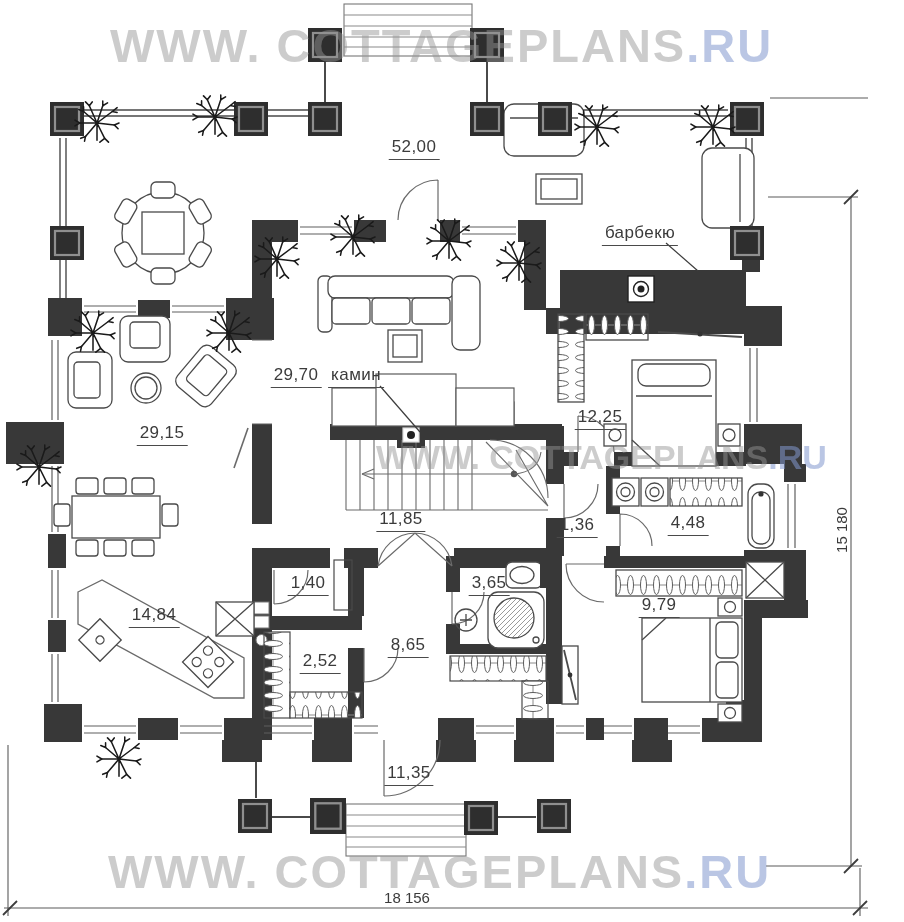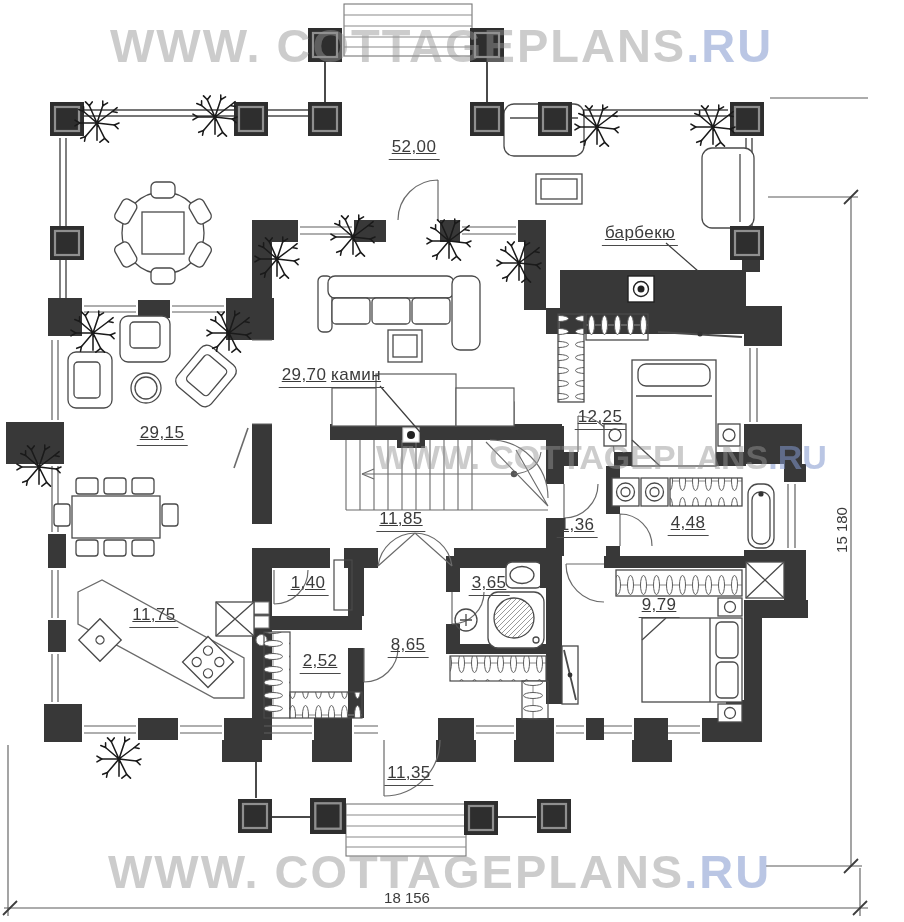--- a/index.html
+++ b/index.html
@@ -1,21 +1,21 @@
 <!DOCTYPE html>
 <html><head>
 <meta charset="utf-8">
 <style>
   html,body{margin:0;padding:0;background:#fff;}
   #plan{position:relative;width:868px;height:922px;background:#fff;overflow:hidden;
         font-family:"Liberation Sans",sans-serif;}
   #plan svg{position:absolute;left:0;top:0;}
   .area{position:absolute;font:400 17px/1.1 "Liberation Sans",sans-serif;color:#3b3b3b;
         transform:translateX(-50%);border-bottom:1.2px solid #4a4a4a;padding:0 3px 2px;
-        letter-spacing:.4px;white-space:nowrap;text-decoration:underline;}
+        letter-spacing:.4px;white-space:nowrap;}
   .dim{position:absolute;font:400 15px/1 "Liberation Sans",sans-serif;color:#3b3b3b;white-space:nowrap;}
   .dim.v{transform:translate(-50%,-50%) rotate(-90deg);}
   .dim.h{transform:translateX(-50%);}
   .wm{position:absolute;font:700 47px/1 "Liberation Sans",sans-serif;
       color:rgba(148,148,148,.48);letter-spacing:2px;white-space:nowrap;}
   .wm .ru{color:rgba(130,152,205,.55);}
   #wm-mid{font-size:34px;letter-spacing:0;}
 </style>
 </head>
 <body>
@@ -380,30 +380,30 @@
   <line x1="380" y1="386" x2="420" y2="432"></line>
   <line x1="666" y1="243" x2="698" y2="271"></line>
 </g>
 </svg>
 
 <div class="wm" id="wm-top" style="left:110px;top:22px;"><span>WWW. COTTAGEPLANS</span><span class="ru">.RU</span></div>
 <div class="wm" id="wm-mid" style="left:376px;top:440px;"><span>WWW. COTTAGEPLANS</span><span class="ru">.RU</span></div>
 <div class="wm" id="wm-bottom" style="left:108px;top:848px;"><span>WWW. COTTAGEPLANS</span><span class="ru">.RU</span></div>
 
 <div class="area" style="left:414px;top:138px;">52,00</div>
-<div class="area" style="left:304px;top:366px;">29,70</div>
+<div class="area" style="left:296px;top:366px;">29,70</div>
 <div class="area" style="left:162px;top:424px;">29,15</div>
 <div class="area" style="left:600px;top:408px;">12,25</div>
 <div class="area" style="left:401px;top:510px;text-align:center;">11,85</div>
 <div class="area" style="left:577px;top:516px;">1,36</div>
 <div class="area" style="left:688px;top:514px;">4,48</div>
 <div class="area" style="left:308px;top:574px;">1,40</div>
 <div class="area" style="left:489px;top:574px;">3,65</div>
 <div class="area" style="left:659px;top:596px;">9,79</div>
-<div class="area" style="left:154px;top:606px;">11,75</div>
+<div class="area" style="left:154px;top:606px;">14,84</div>
 <div class="area" style="left:320px;top:652px;">2,52</div>
 <div class="area" style="left:408px;top:636px;">8,65</div>
 <div class="area" style="left:409px;top:764px;">11,35</div>
 
 <div class="area" style="left:356px;top:366px;">камин</div>
 <div class="area" style="left:640px;top:224px;">барбекю</div>
 
 <div class="dim v" style="left:841px;top:530px;">15 180</div>
 <div class="dim v" style="left:881px;top:489px;">17 275</div>
 <div class="dim h" style="left:407px;top:890px;">18 156</div>

